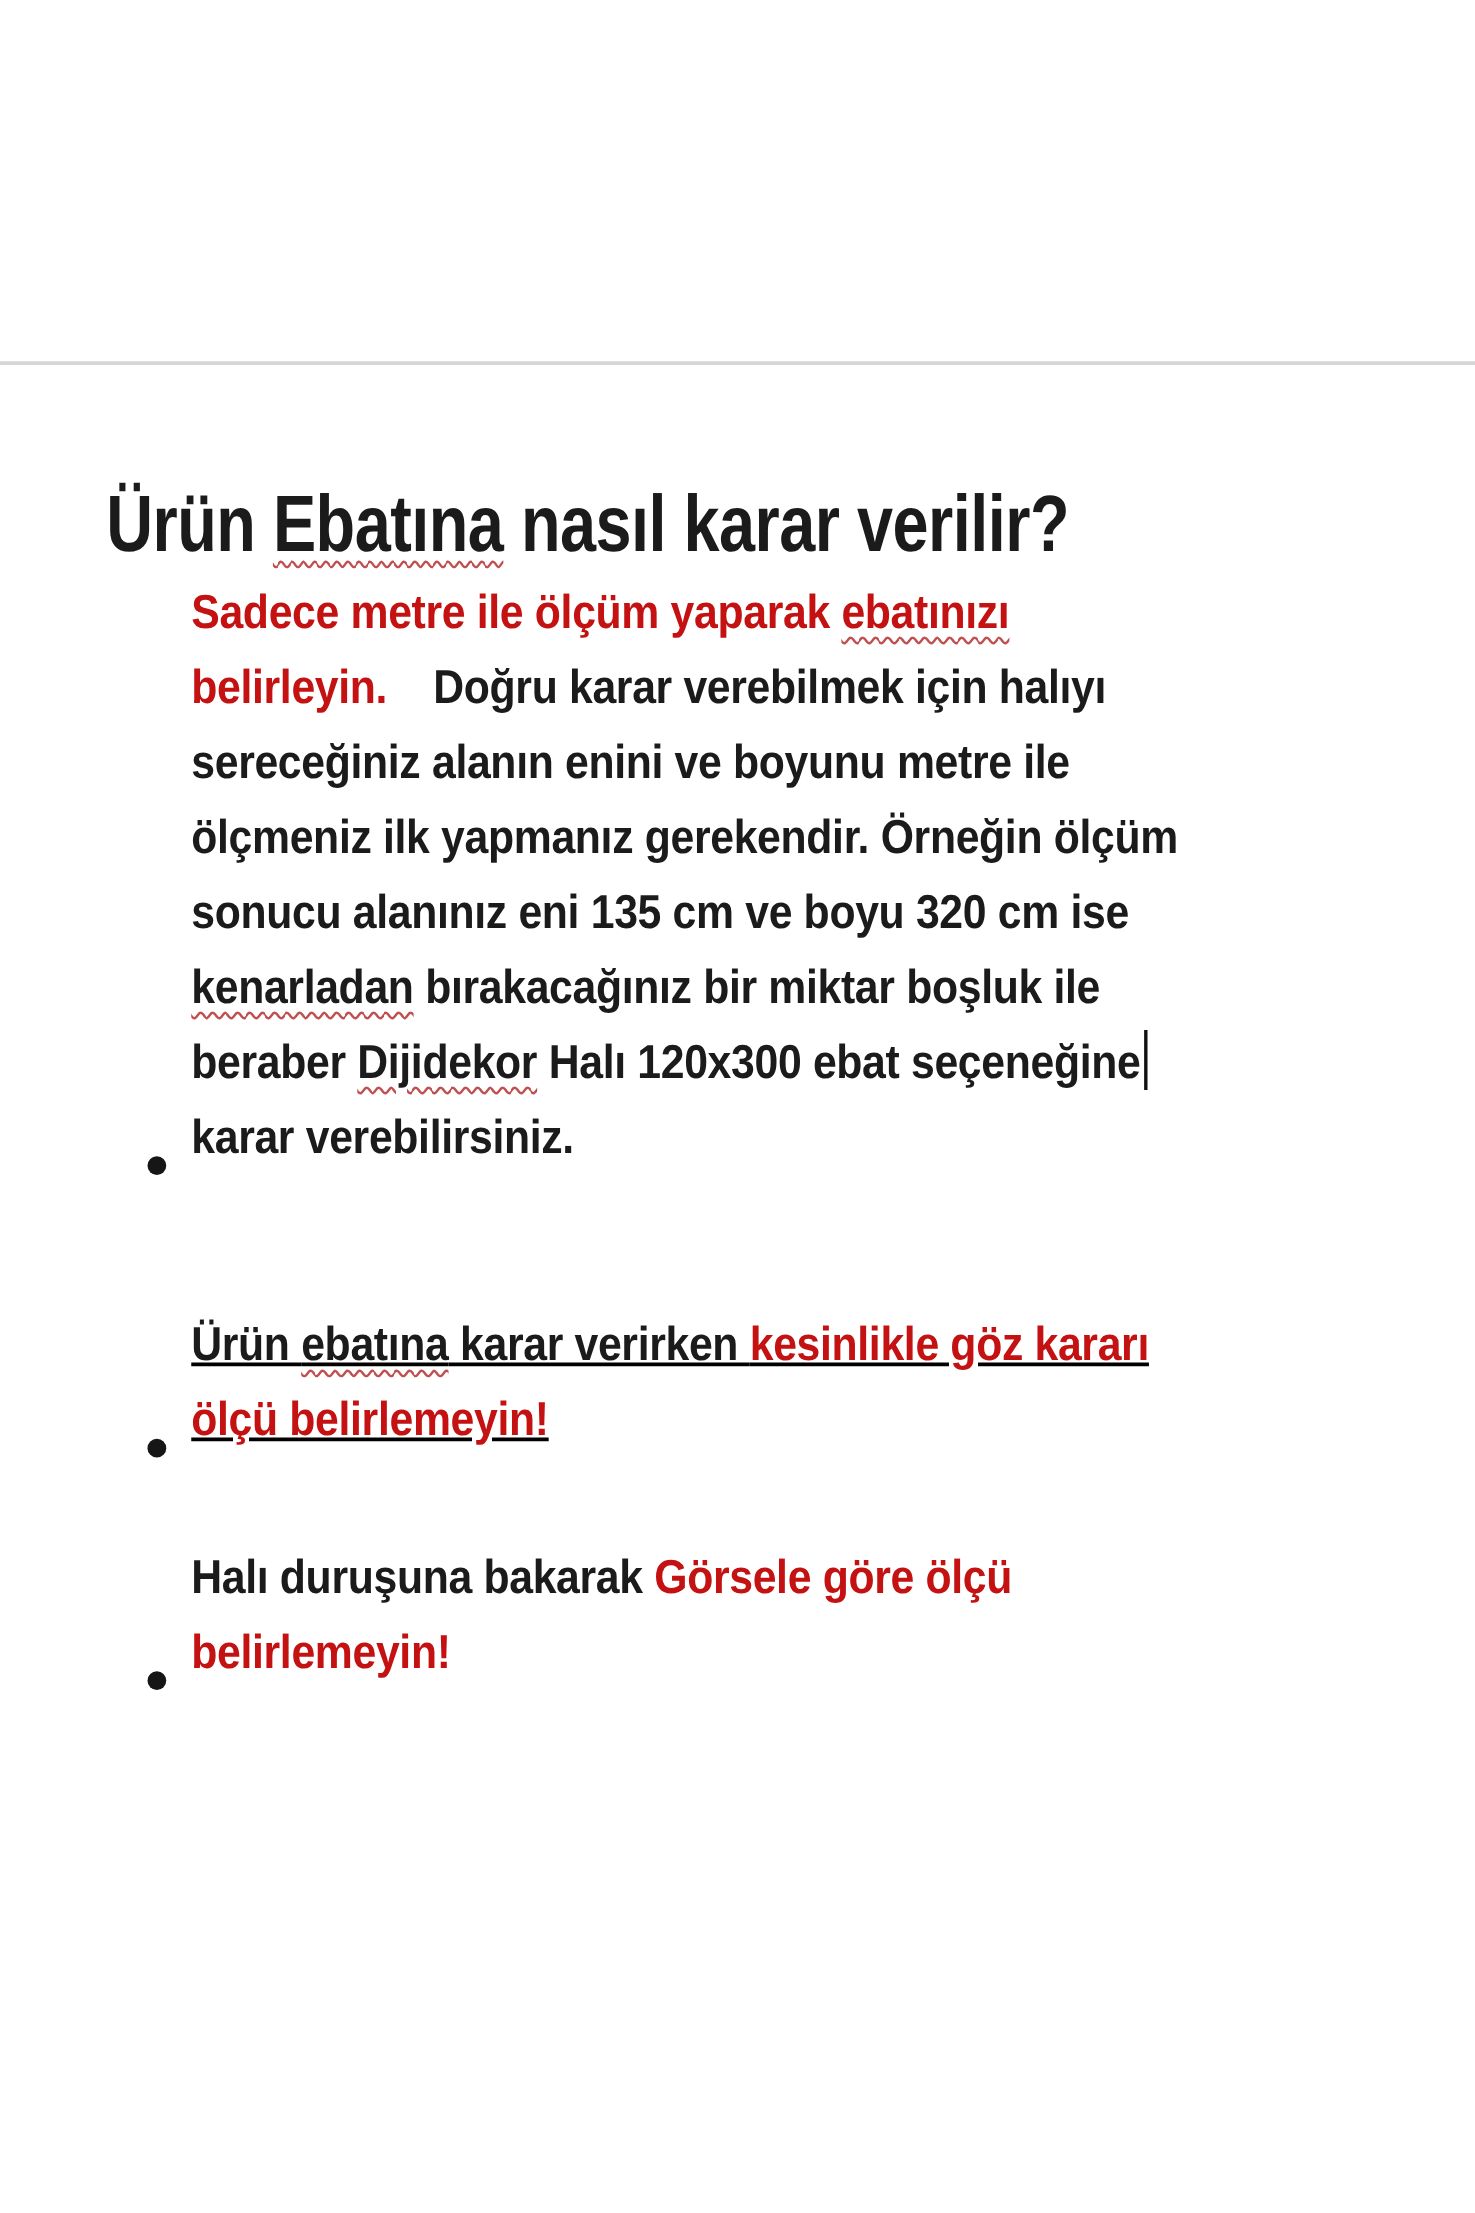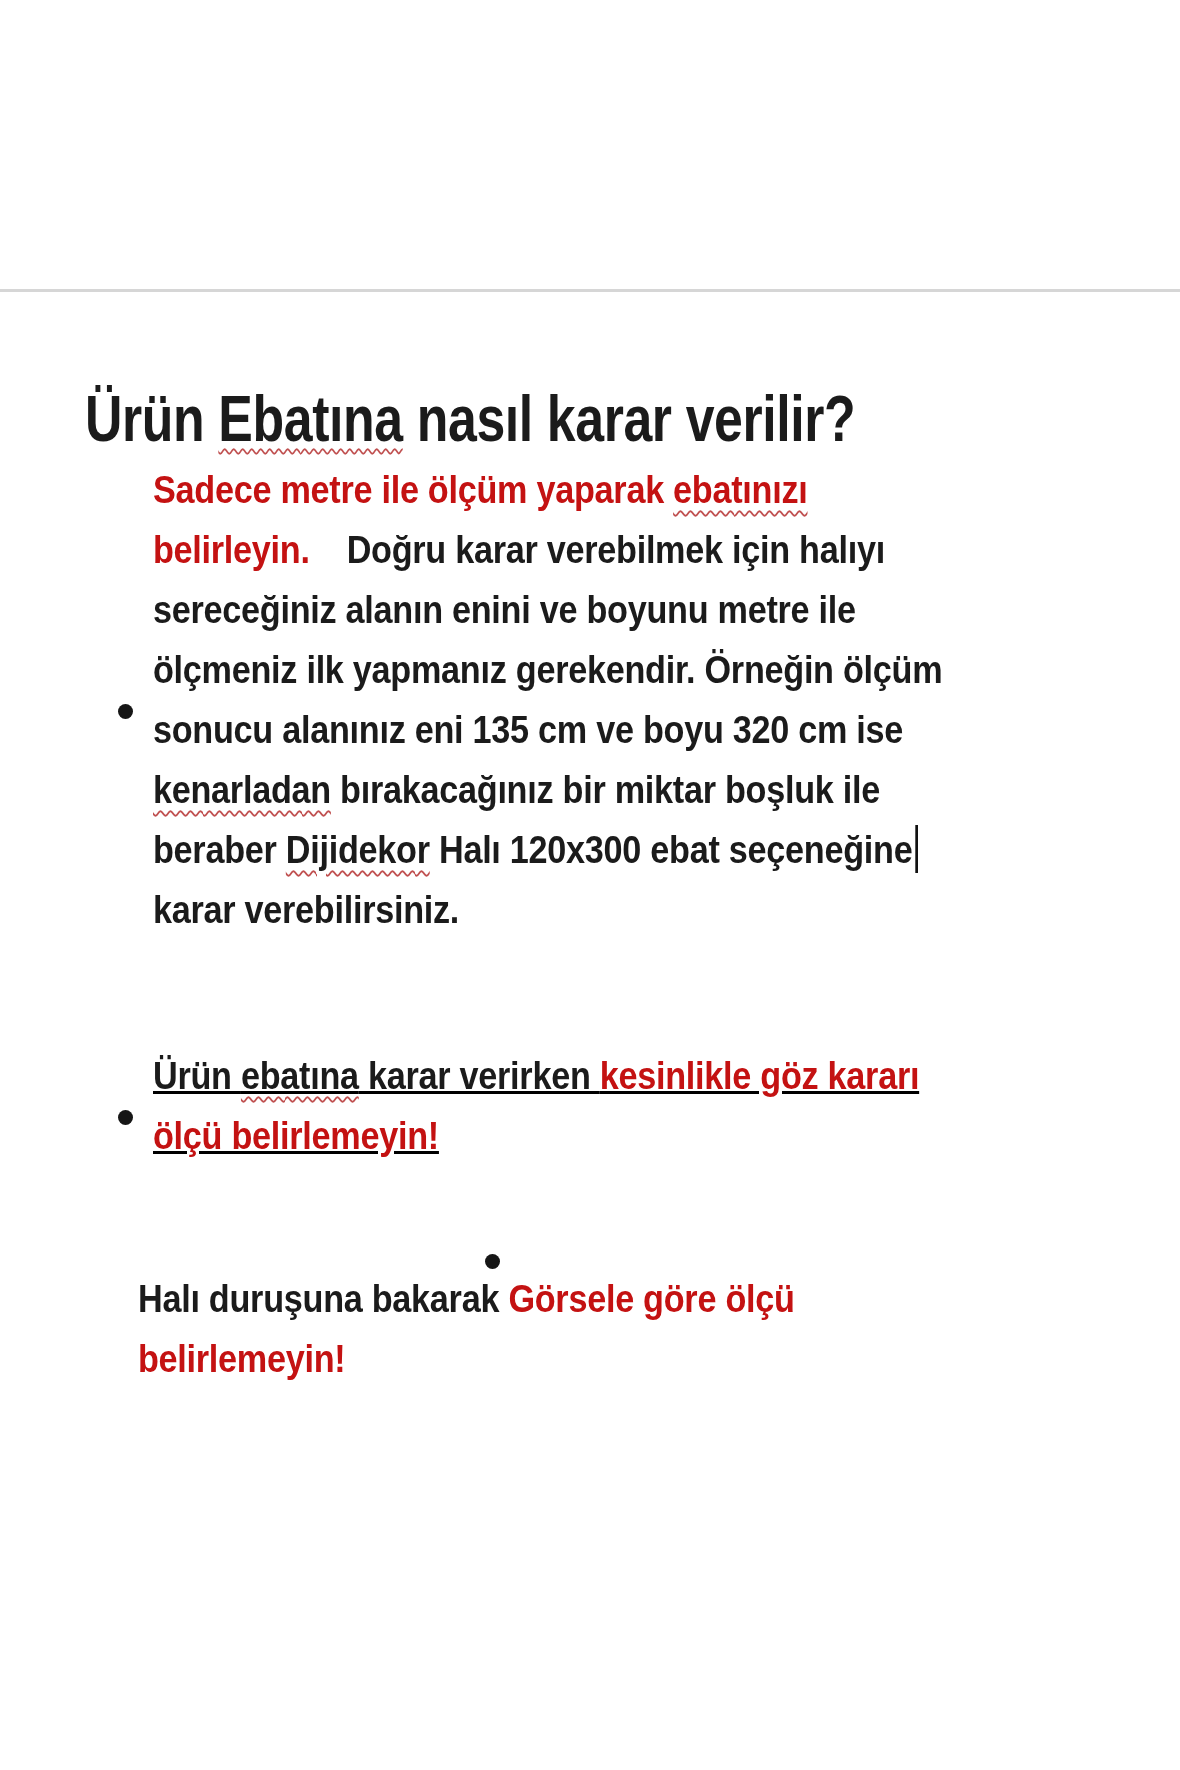--- a/index.html
+++ b/index.html
@@ -18,25 +18,25 @@
   }
   .title {
     position:absolute; top:340px; left:85px;
     font-size:64px; line-height:72px;
     white-space:pre;
     transform:scaleX(0.81); transform-origin:left top;
     letter-spacing:-0.5px;
   }
   .bullet {
     position:absolute; left:118px;
-    display:flex; align-items:center;
+    display:flex; align-items:flex-end;
   }
   .bullet-1 { top:460px; }
   .bullet-2 { top:1046px;text-decoration:underline; }
-  .bullet-3 { top:1232px;flex-direction:column; }
+  .bullet-3 { top:1232px; }
   .marker {
     width:15px; height:15px; border-radius:50%;
     margin-top:22px; flex-shrink:0;
   }
   .bullet-text {
     margin-left:20px;
     font-size:38px; line-height:60px;
     white-space:pre;
     transform:scaleX(0.9); transform-origin:left top;
     letter-spacing:-0.3px;

